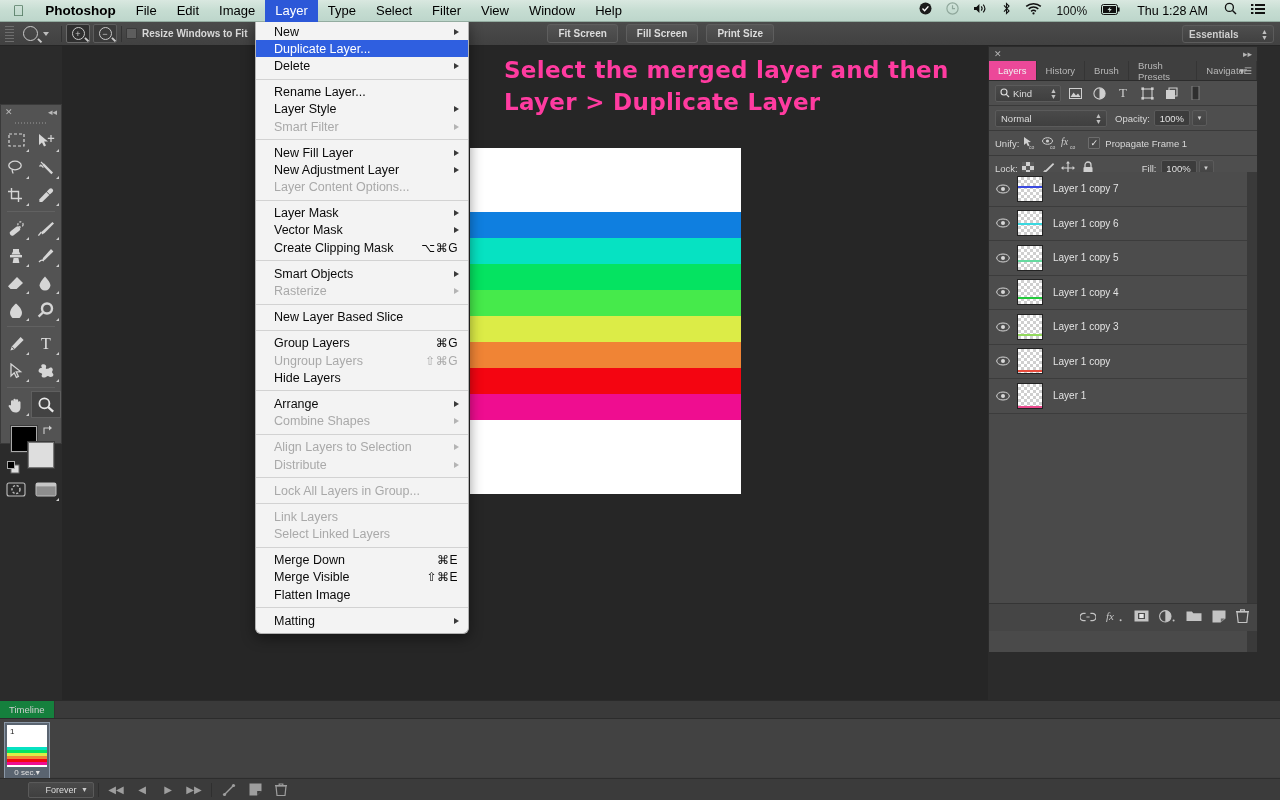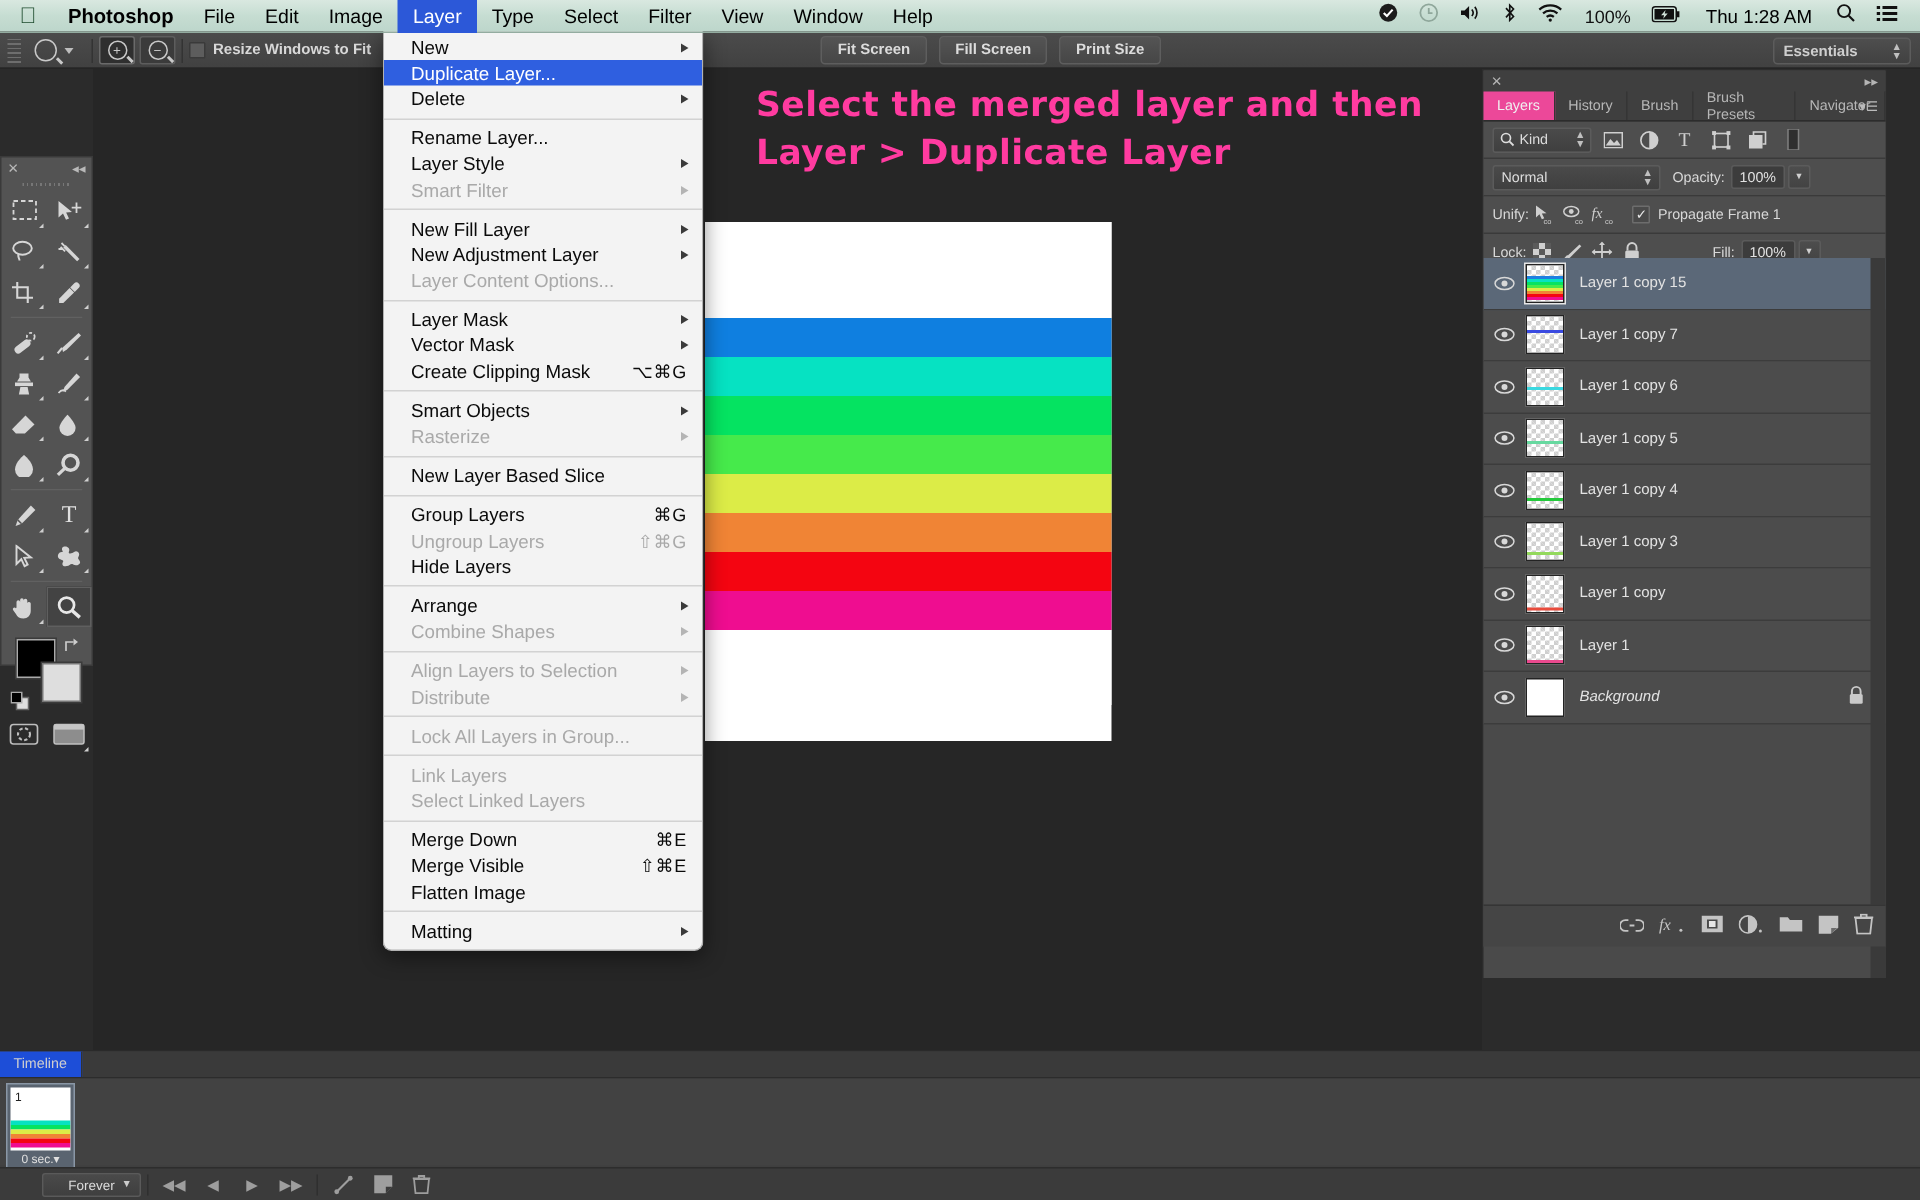--- a/index.html
+++ b/index.html
@@ -165,21 +165,21 @@
   #menu .item .arr{ position:absolute; right:9px; width:0;height:0;
      border-top:3.5px solid transparent;border-bottom:3.5px solid transparent;border-left:5px solid #3a3a3a;}
   #menu .item.dis .arr{border-left-color:#b4b4b4;}
   #menu .sep{ height:1px; background:#d2d2d2; margin:4px 0; }
 
   
   #timeline{ position:absolute; left:0; bottom:0; width:1280px; height:100px;
      background:#3f3f3f; border-top:1px solid #2a2a2a; z-index:16;}
   #timeline .tltabs{height:18px;background:#3a3a3a;display:flex;border-bottom:1px solid #2c2c2c;}
   #timeline .tltab{font-size:9.5px;color:#cfcfcf;padding:0 9px;display:flex;align-items:center;
-     background:#1d4ed8;border-right:1px solid #333;}
+     background:#15803d;border-right:1px solid #333;}
   #timeline .framearea{position:relative;height:58px;background:#424242;}
   .frame{position:absolute;left:4px;top:3px;width:46px;height:58px;background:#5a6470;
      border:1px solid #8a97a6;padding:2px;}
   .frame .fthumb{width:40px;height:42px;background:#fff;position:relative;overflow:hidden;margin:0 auto;}
   .frame .fnum{position:absolute;left:3px;top:2px;font-size:8px;color:#222;z-index:2;}
   .frame .ftime{font-size:8px;color:#e0e0e0;text-align:center;margin-top:1px;}
   #tlcontrols{position:absolute;left:0;bottom:0;width:1280px;height:22px;background:#3b3b3b;
      border-top:1px solid #2d2d2d; display:flex;align-items:center;padding-left:28px;gap:0;}
   .loopsel{width:66px;height:16px;background:linear-gradient(to bottom,#4a4a4a,#3f3f3f);
      border:1px solid #5a5a5a;border-radius:2px;display:flex;align-items:center;justify-content:center;
@@ -640,40 +640,20 @@
           <rect x="1.5" y="6" width="9" height="7" rx="1" fill="#cfcfcf"></rect>
         </svg>
     </span>
     <span class="lbl" style="margin-left:24px;padding-left:20px;">Fill:</span>
     <span class="numfield" style="margin-left:4px;">100%</span>
     <span class="dropbtn">▼</span>
   </div>
 
   <div id="layerlist">
 
-    <div class="layer selected">
-      <span class="eye">
-        <svg width="14" height="10" viewBox="0 0 14 10">
-            <ellipse cx="7" cy="5" rx="6.3" ry="4" fill="none" stroke="#d8d8d8" stroke-width="1"></ellipse>
-            <circle cx="7" cy="5" r="2" fill="#d8d8d8"></circle>
-          </svg>
-      </span>
-      <span class="thumb sel-out">
-        <span class="checker"></span>
-        <span style="position:absolute;left:0;right:0;top:7px;height:2px;background:#1e7fe0;"></span>
-        <span style="position:absolute;left:0;right:0;top:9px;height:2px;background:#06e2c2;"></span>
-        <span style="position:absolute;left:0;right:0;top:11px;height:2px;background:#05e361;"></span>
-        <span style="position:absolute;left:0;right:0;top:13px;height:2px;background:#46ea4b;"></span>
-        <span style="position:absolute;left:0;right:0;top:15px;height:2px;background:#dcec47;"></span>
-        <span style="position:absolute;left:0;right:0;top:17px;height:2px;background:#f08435;"></span>
-        <span style="position:absolute;left:0;right:0;top:19px;height:2px;background:#f40511;"></span>
-        <span style="position:absolute;left:0;right:0;top:21px;height:2px;background:#ef0d90;"></span>
-      </span>
-      <span class="lname">Layer 1 copy 15</span>
-    </div>
 
     <div class="layer">
       <span class="eye">
         <svg width="14" height="10" viewBox="0 0 14 10">
             <ellipse cx="7" cy="5" rx="6.3" ry="4" fill="none" stroke="#d8d8d8" stroke-width="1"></ellipse>
             <circle cx="7" cy="5" r="2" fill="#d8d8d8"></circle>
           </svg>
       </span>
       <span class="thumb">
         <span class="checker"></span>
@@ -760,36 +740,20 @@
             <circle cx="7" cy="5" r="2" fill="#d8d8d8"></circle>
           </svg>
       </span>
       <span class="thumb">
         <span class="checker"></span>
         <span style="position:absolute;left:0;right:0;top:22px;height:2px;background:#ea4a8e;"></span>
       </span>
       <span class="lname">Layer 1</span>
     </div>
 
-    <div class="layer">
-      <span class="eye">
-        <svg width="14" height="10" viewBox="0 0 14 10">
-            <ellipse cx="7" cy="5" rx="6.3" ry="4" fill="none" stroke="#d8d8d8" stroke-width="1"></ellipse>
-            <circle cx="7" cy="5" r="2" fill="#d8d8d8"></circle>
-          </svg>
-      </span>
-      <span class="thumb" style="background:#fff;"></span>
-      <span class="lname italic">Background</span>
-      <span class="locki">
-        <svg width="11" height="13" viewBox="0 0 11 13">
-            <path d="M2.6 5.6 V3.8 a2.9 2.9 0 0 1 5.8 0 V5.6" fill="none" stroke="#c9c9c9" stroke-width="1.3"></path>
-            <rect x="1.2" y="5.6" width="8.6" height="6.6" rx="1" fill="#c9c9c9"></rect>
-          </svg>
-      </span>
-    </div>
   </div>
 
   <div class="pscroll"></div>
 
   <div id="panelbottom">
     <span>
       <svg width="16" height="10" viewBox="0 0 16 10">
           <path d="M6.4 5 H9.6 M5.6 1.4 H3.6 a3.6 3.6 0 0 0 0 7.2 h2 M10.4 1.4 h2 a3.6 3.6 0 0 1 0 7.2 h-2" fill="none" stroke="#c4c4c4" stroke-width="1.2"></path>
         </svg>
     </span>

